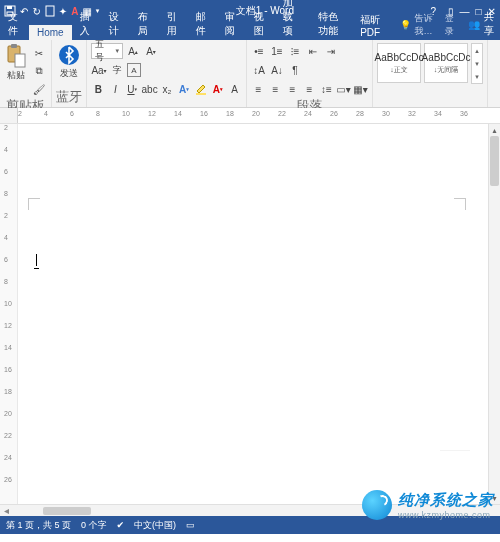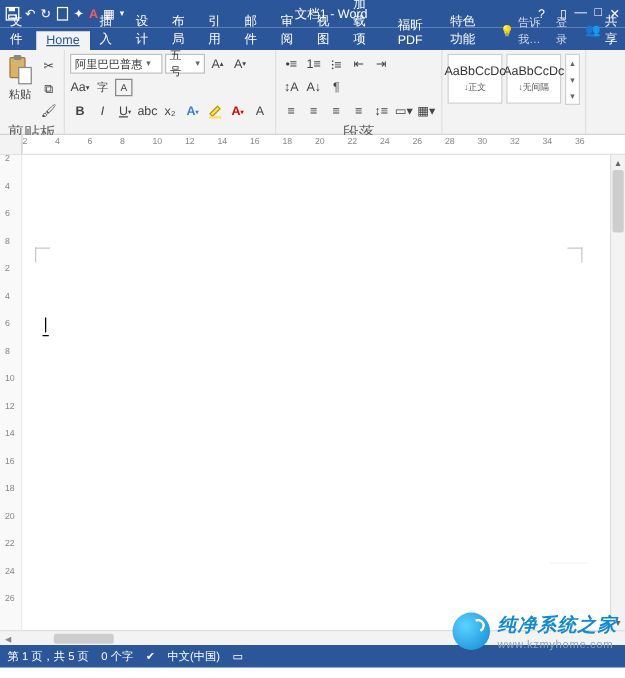--- a/index.html
+++ b/index.html
@@ -7,21 +7,21 @@
 
   .titlebar { background: #2b579a; color: #fff; height: 22px; display: flex; align-items: center; padding: 0 4px; }
   .qat { display: flex; gap: 4px; align-items: center; }
   .qat span, .qat svg { color: #fff; }
   .title-center { flex: 1; text-align: center; font-size: 10px; }
   .title-right { display: flex; gap: 6px; align-items: center; font-size: 10px; }
   .win-controls { display: flex; gap: 6px; margin-left: 6px; }
 
   .tabs { background: #2b579a; height: 18px; display: flex; align-items: flex-end; color: #fff; font-size: 10px; }
   .tab { padding: 2px 8px; cursor: pointer; }
-  .tab.active { background: #f3f3f3; color: #2b579a; text-decoration: underline; }
+  .tab.active { background: #f3f3f3; color: #2b579a; }
   .tabs-spacer { flex: 1; }
   .tell-me { color: #cbd6ea; padding: 2px 6px; display: flex; align-items: center; gap: 3px; font-size: 9px; }
   .share-btn { color: #fff; padding: 2px 6px; display: flex; align-items: center; gap: 3px; }
 
   .ribbon { background: #f3f3f3; border-bottom: 1px solid #d4d4d4; height: 68px; display: flex; }
   .group { border-right: 1px solid #e0e0e0; padding: 3px 4px 1px 4px; display: flex; flex-direction: column; justify-content: space-between; }
   .group-content { display: flex; gap: 3px; align-items: flex-start; }
   .group-label { text-align: center; font-size: 13px; color: #666; }
   .big-btn { display: flex; flex-direction: column; align-items: center; gap: 1px; font-size: 9px; color: #444; cursor: pointer; padding: 1px 2px; }
   .big-btn .icon { font-size: 18px; }
@@ -109,22 +109,22 @@
   <div class="tab">文件</div>
   <div class="tab active">Home</div>
   <div class="tab">插入</div>
   <div class="tab">设计</div>
   <div class="tab">布局</div>
   <div class="tab">引用</div>
   <div class="tab">邮件</div>
   <div class="tab">审阅</div>
   <div class="tab">视图</div>
   <div class="tab">加载项</div>
+  <div class="tab">特色功能</div>
   <div class="tab">福昕PDF</div>
-  <div class="tab">特色功能</div>
   <div class="tabs-spacer"></div>
   <div class="tell-me">
     <span>💡</span>
     <span>告诉我…</span>
   </div>
   <div class="tell-me">登录</div>
   <div class="share-btn">
     <span>👥</span>
     <span>共享</span>
   </div>
@@ -146,28 +146,38 @@
       </div>
       <div class="stack" style="margin-top:2px">
         <span class="sm-btn">✂</span>
         <span class="sm-btn">⧉</span>
         <span class="sm-btn">🖌</span>
       </div>
     </div>
     <div class="group-label">剪贴板</div>
   </div>
 
+  <div class="group">
+    <div class="group-content">
+      <div class="big-btn">
+        <span class="icon">
+          <svg width="22" height="22" viewBox="0 0 22 22">
+              <circle cx="11" cy="11" r="10" fill="#1866c4"></circle>
+              <path d="M11 3 L15 7 L8 14 M8 8 L15 15 L11 19 L11 3" fill="none" stroke="#fff" stroke-width="1.6"></path>
+            </svg>
+        </span>
+        <span>发送</span>
+      </div>
+    </div>
+    <div class="group-label">蓝牙</div>
+  </div>
 
   <div class="group" style="min-width:150px">
     <div class="stack" style="gap:3px">
       <div class="row">
-        <div class="combo" style="width:74px">
-          <span>阿里巴巴普惠</span>
-            <span class="arrow">▾</span>
-        </div>
         <div class="combo" style="width:32px">
           <span>五号</span>
             <span class="arrow">▾</span>
         </div>
         <span class="sm-btn">A<sup style="font-size:6px">▴</sup></span>
         <span class="sm-btn">A<sup style="font-size:6px">▾</sup></span>
       </div>
       <div class="row">
         <span class="sm-btn">Aa<span style="font-size:6px">▾</span></span>
         <span class="sm-btn" style="font-size:9px">字</span>

